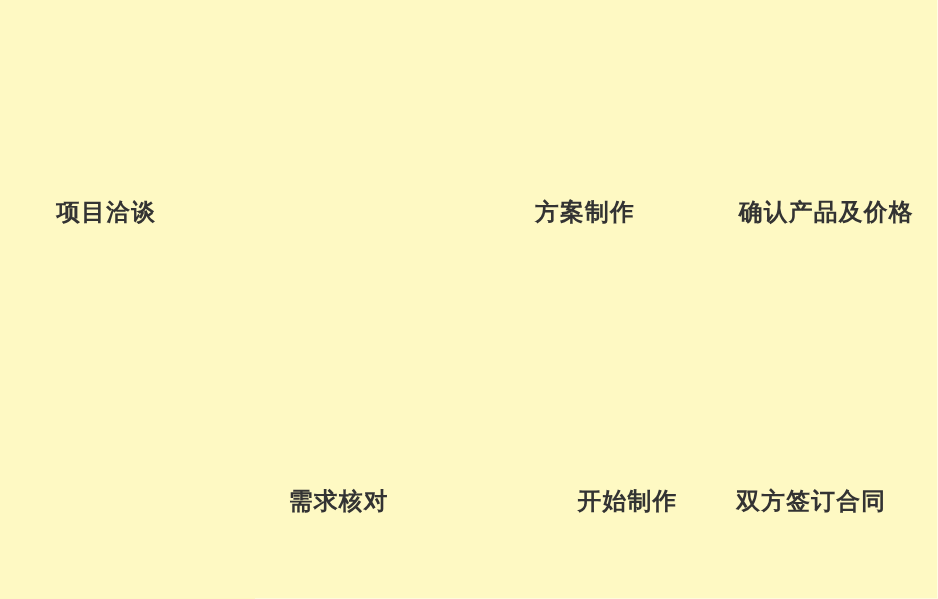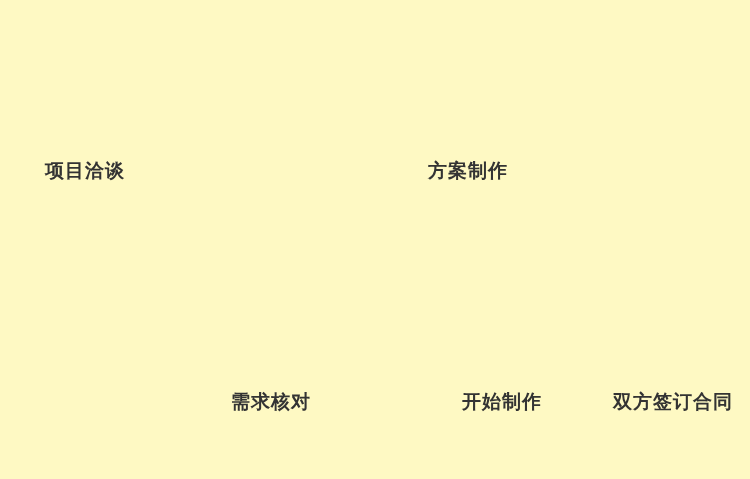--- a/index.html
+++ b/index.html
@@ -28,20 +28,21 @@
 </head>
 <body>
 
 <div class="canvas">
 
   <div class="step-label" style="left:45px;  top:161px;">项目洽谈</div>
 
 
   <div class="step-label" style="left:428px; top:161px;">方案制作</div>
 
+  <div class="step-label" style="left:591px; top:161px;">确认产品及价格</div>
 
-  <div class="step-label" style="left:613px; top:392px;">双方签订合同</div>
+  <div class="step-label" style="left:589px; top:392px;">双方签订合同</div>
 
   <div class="step-label" style="left:424px; top:392px;margin-left:38px;">开始制作</div>
 
   <div class="step-label" style="left:231px; top:392px;">需求核对</div>
 
 </div>
 
 </body></html>

